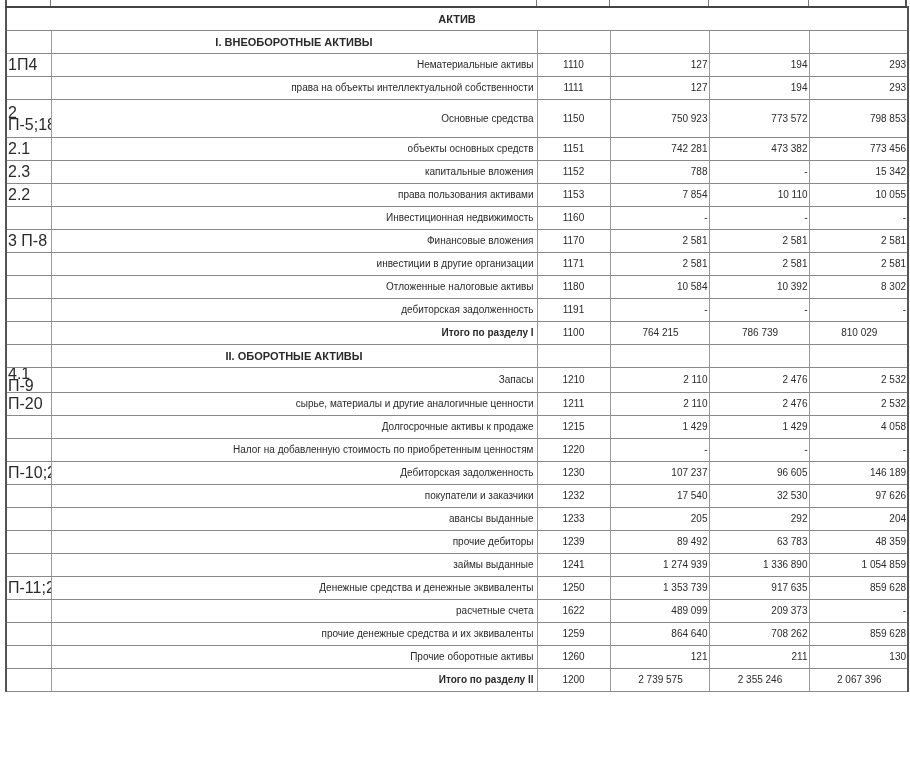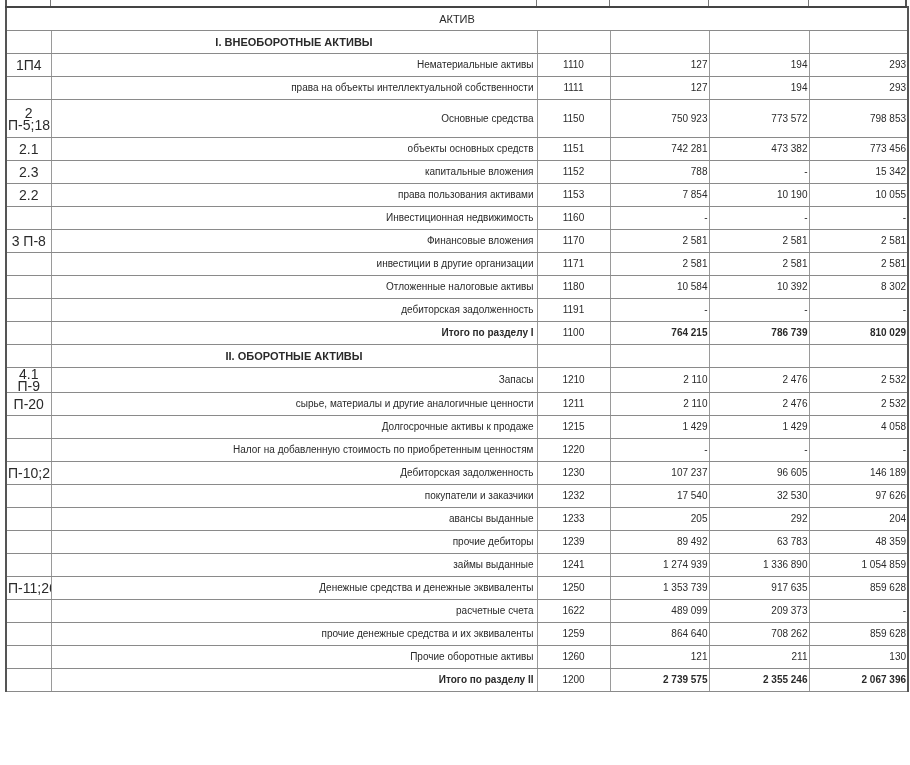--- a/index.html
+++ b/index.html
@@ -31,29 +31,29 @@
   td {
     border-top: 1px solid #8a8a8a;
     border-bottom: 1px solid #8a8a8a;
     border-left: 1px solid #9a9a9a;
     border-right: 1px solid #9a9a9a;
     font-size: 10px; line-height: 12px;
     padding: 0 3px; height: 22px; vertical-align: middle;
     white-space: nowrap; overflow: hidden;
   }
   tr.row-tall td { height: 37px; }
-  td.note { text-align: center; font-size: 14px; white-space: normal; line-height: 12px; padding: 0 1px; }
+  td.note { text-align: left; font-size: 16px; white-space: normal; line-height: 12px; padding: 0 1px; }
   td.name { text-align: right; padding-left: 4px; }
   td.name.sub { padding-left: 20px; }
   td.code { text-align: center; }
   td.num { text-align: right; padding-right: 1px; }
-  tr.section td.title { text-align: center; font-weight: normal; font-size: 11px; }
+  tr.section td.title { text-align: center; font-weight: bold; font-size: 11px; }
   tr.heading td.title { text-align: center; font-weight: bold; font-size: 11px; }
   tr.total td.name { font-weight: bold; }
-  tr.total td.num { font-weight: bold; }
+  tr.total td.num { font-weight: normal; text-align: center; }
 </style>
 </head>
 <body>
 
 <div class="sheet">
   <div class="top-stub">
     <span class="c" style="left:43px"></span>
     <span class="c" style="left:529px"></span>
     <span class="c" style="left:602px"></span>
     <span class="c" style="left:701px"></span>
@@ -118,21 +118,21 @@
           <td class="code">1152</td>
           <td class="num">788</td>
           <td class="num">-</td>
           <td class="num">15 342</td>
         </tr>
         <tr class="table-row">
           <td class="note">2.2</td>
           <td class="name sub">права пользования активами</td>
           <td class="code">1153</td>
           <td class="num">7 854</td>
-          <td class="num">10 190</td>
+          <td class="num">10 110</td>
           <td class="num">10 055</td>
         </tr>
         <tr class="table-row">
           <td class="note"></td>
           <td class="name">Инвестиционная недвижимость</td>
           <td class="code">1160</td>
           <td class="num">-</td>
           <td class="num">-</td>
           <td class="num">-</td>
         </tr>

